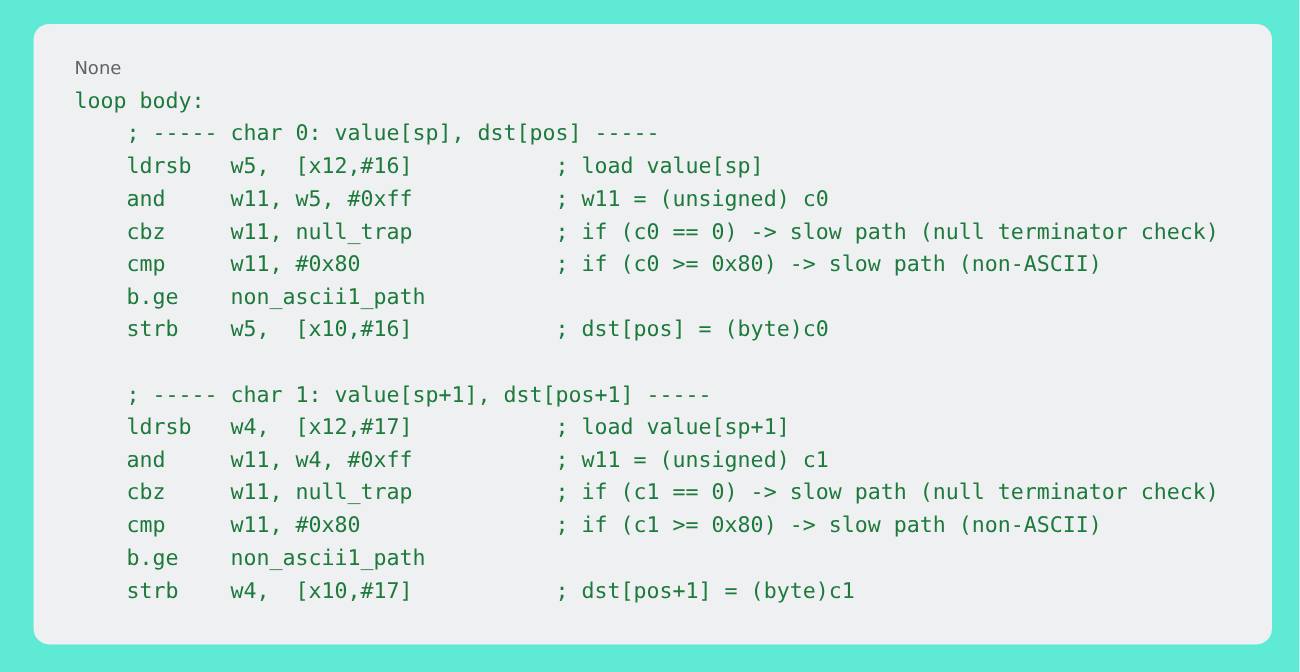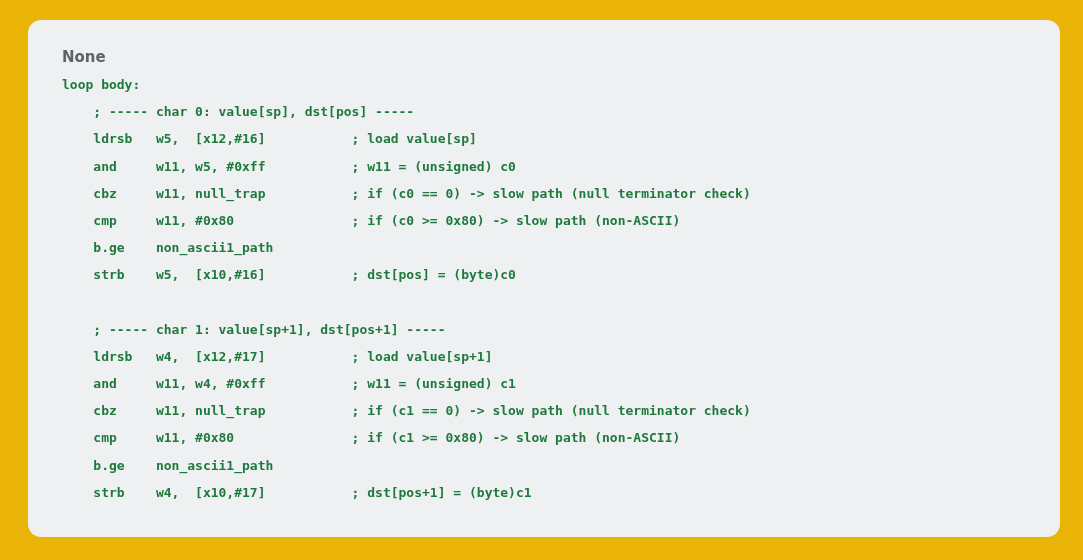--- a/index.html
+++ b/index.html
@@ -11,22 +11,21 @@
     height: 560px;
     background: #ffffff;
     font-family: "DejaVu Sans", sans-serif;
     overflow: hidden;
   }
 
   .page {
     position: relative;
     width: 1083px;
     height: 560px;
-    background: #eab308;
-    font-weight: bold;
+    background: #5eead4;
   }
 
   
   .code-card {
     position: absolute;
     left: 28px;
     top: 20px;
     width: 1032px;
     height: 517px;
     background: #eff0f2;
@@ -49,21 +48,21 @@
     color: #5f6368;
     white-space: pre;
     margin: 0;
     padding: 0;
     height: 27px;
   }
 
   
   .asm-listing {
     font-family: "DejaVu Sans Mono", monospace;
-    font-size: 13px;
+    font-size: 18px;
     line-height: 27.2px;
     color: #1e7a3c;
     white-space: pre;
     margin: 0;
     padding: 0;
     letter-spacing: 0;
     tab-size: 4;
   }
 
   .asm-line {

